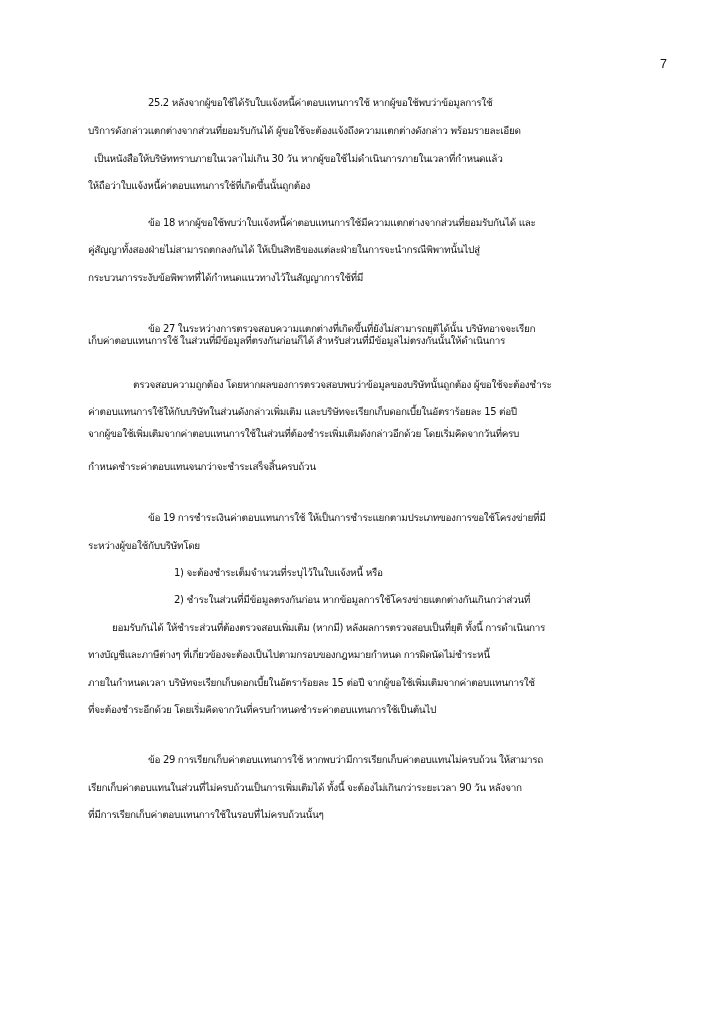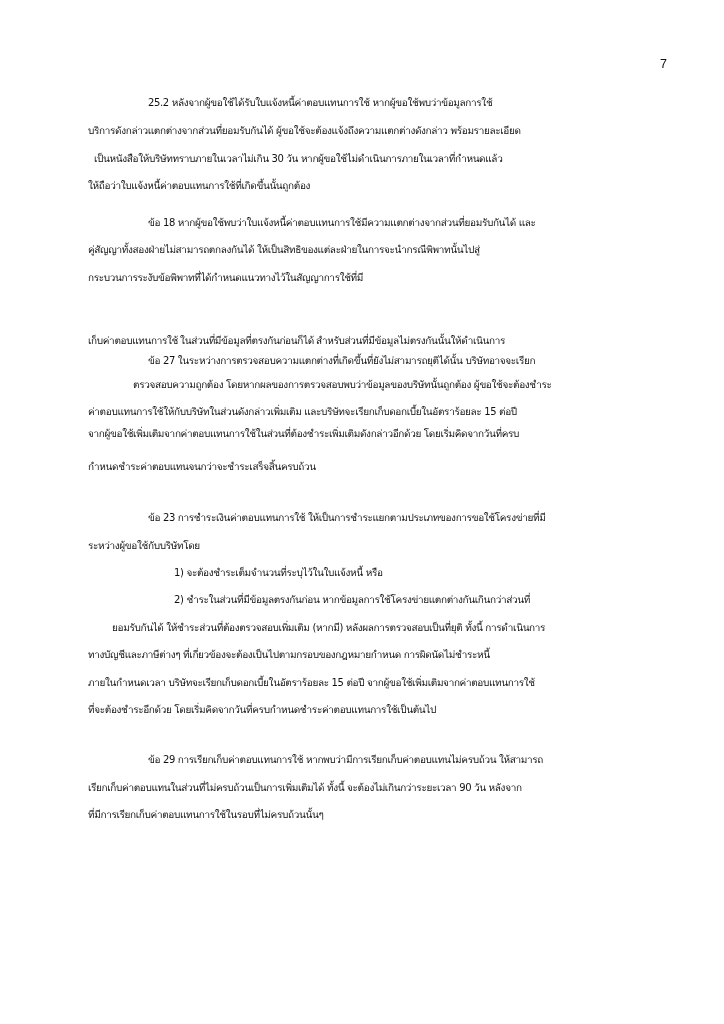--- a/index.html
+++ b/index.html
@@ -46,30 +46,30 @@
     <div class="line" style="top:176px;">ให้ถือว่าใบแจ้งหนี้ค่าตอบแทนการใช้ที่เกิดขึ้นนั้นถูกต้อง</div>
   </div>
 
   <div>
     <div class="line indent1" style="top:213px;">ข้อ 18  หากผู้ขอใช้พบว่าใบแจ้งหนี้ค่าตอบแทนการใช้มีความแตกต่างจากส่วนที่ยอมรับกันได้ และ</div>
     <div class="line" style="top:240px;">คู่สัญญาทั้งสองฝ่ายไม่สามารถตกลงกันได้ ให้เป็นสิทธิของแต่ละฝ่ายในการจะนำกรณีพิพาทนั้นไปสู่</div>
     <div class="line" style="top:268px;">กระบวนการระงับข้อพิพาทที่ได้กำหนดแนวทางไว้ในสัญญาการใช้ที่มี</div>
   </div>
 
   <div>
-    <div class="line indent1" style="top:319px;margin-top:32px;">ข้อ 27  ในระหว่างการตรวจสอบความแตกต่างที่เกิดขึ้นที่ยังไม่สามารถยุติได้นั้น บริษัทอาจจะเรียก</div>
+    <div class="line indent1" style="top:319px;">ข้อ 27  ในระหว่างการตรวจสอบความแตกต่างที่เกิดขึ้นที่ยังไม่สามารถยุติได้นั้น บริษัทอาจจะเรียก</div>
     <div class="line" style="top:331px;font-family:Liberation Serif, serif;">เก็บค่าตอบแทนการใช้ ในส่วนที่มีข้อมูลที่ตรงกันก่อนก็ได้ สำหรับส่วนที่มีข้อมูลไม่ตรงกันนั้นให้ดำเนินการ</div>
     <div class="line" style="top:375px;margin-left:45px;">ตรวจสอบความถูกต้อง โดยหากผลของการตรวจสอบพบว่าข้อมูลของบริษัทนั้นถูกต้อง ผู้ขอใช้จะต้องชำระ</div>
     <div class="line" style="top:402px;">ค่าตอบแทนการใช้ให้กับบริษัทในส่วนดังกล่าวเพิ่มเติม และบริษัทจะเรียกเก็บดอกเบี้ยในอัตราร้อยละ 15 ต่อปี</div>
     <div class="line" style="top:424px;text-align:center;">จากผู้ขอใช้เพิ่มเติมจากค่าตอบแทนการใช้ในส่วนที่ต้องชำระเพิ่มเติมดังกล่าวอีกด้วย โดยเริ่มคิดจากวันที่ครบ</div>
     <div class="line" style="top:457px;">กำหนดชำระค่าตอบแทนจนกว่าจะชำระเสร็จสิ้นครบถ้วน</div>
   </div>
 
   <div>
-    <div class="line indent1" style="top:508px;">ข้อ 23  การชำระเงินค่าตอบแทนการใช้ ให้เป็นการชำระแยกตามประเภทของการขอใช้โครงข่ายที่มี</div>
+    <div class="line indent1" style="top:508px;">ข้อ 19  การชำระเงินค่าตอบแทนการใช้ ให้เป็นการชำระแยกตามประเภทของการขอใช้โครงข่ายที่มี</div>
     <div class="line" style="top:536px;">ระหว่างผู้ขอใช้กับบริษัทโดย</div>
     <div class="line indent2" style="top:563px;">1) จะต้องชำระเต็มจำนวนที่ระบุไว้ในใบแจ้งหนี้ หรือ</div>
     <div class="line indent2" style="top:590px;">2) ชำระในส่วนที่มีข้อมูลตรงกันก่อน หากข้อมูลการใช้โครงข่ายแตกต่างกันเกินกว่าส่วนที่</div>
     <div class="line" style="top:618px;margin-left:24px;">ยอมรับกันได้ ให้ชำระส่วนที่ต้องตรวจสอบเพิ่มเติม (หากมี) หลังผลการตรวจสอบเป็นที่ยุติ ทั้งนี้ การดำเนินการ</div>
     <div class="line" style="top:645px;">ทางบัญชีและภาษีต่างๆ ที่เกี่ยวข้องจะต้องเป็นไปตามกรอบของกฎหมายกำหนด การผิดนัดไม่ชำระหนี้</div>
     <div class="line" style="top:673px;">ภายในกำหนดเวลา บริษัทจะเรียกเก็บดอกเบี้ยในอัตราร้อยละ 15 ต่อปี จากผู้ขอใช้เพิ่มเติมจากค่าตอบแทนการใช้</div>
     <div class="line" style="top:700px;">ที่จะต้องชำระอีกด้วย โดยเริ่มคิดจากวันที่ครบกำหนดชำระค่าตอบแทนการใช้เป็นต้นไป</div>
   </div>
 
   <div>

